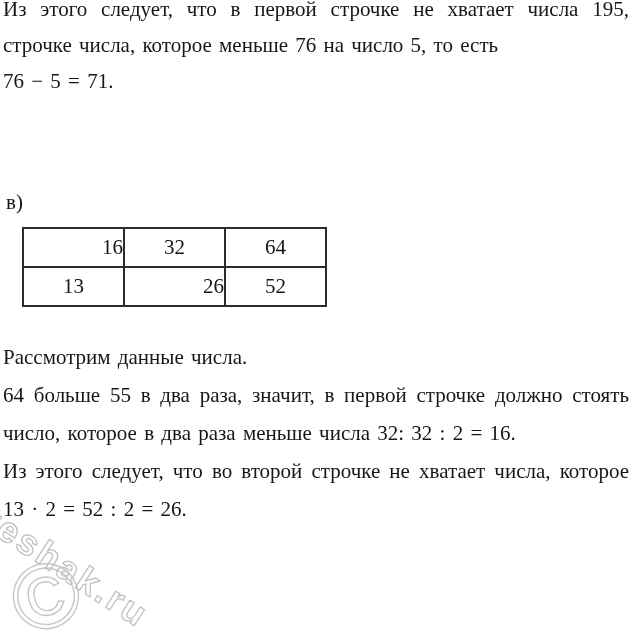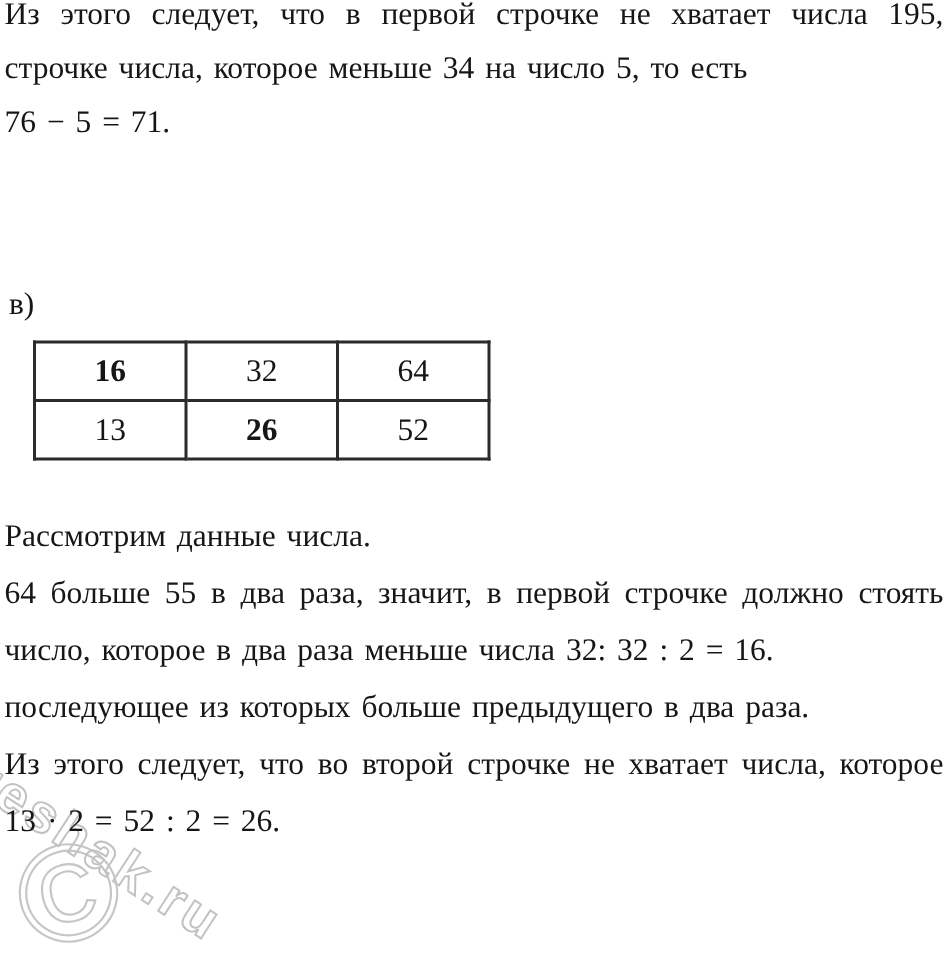--- a/index.html
+++ b/index.html
@@ -48,21 +48,21 @@
   #num-table td {
     width: 101px;
     height: 39px;
     box-sizing: border-box;
     border: 2px solid #2b2b2b;
     text-align: center;
     vertical-align: middle;
     font-size: 21px;
     padding: 0;
   }
-  #num-table td.bold { font-weight: bold; }
+  #num-table td.bold { font-weight: normal; text-align: right; }
 
   
   #watermark { position: absolute; left: 0; top: 0; width: 100%; height: 100%; z-index: 1; pointer-events: none; }
   .wm-text {
     position: absolute;
     left: -2px; top: 498px;
     font-family: "Liberation Sans", "DejaVu Sans", sans-serif;
     font-size: 36px;
     font-weight: bold;
     letter-spacing: 3px;
@@ -86,21 +86,21 @@
 </head>
 <body>
 
 <div id="watermark">
   <div class="wm-copy">©</div>
   <div class="wm-text">reshak.ru</div>
 </div>
 
 <div id="intro" class="textblock">
   <div class="line just">Из этого следует, что в первой строчке не хватает числа 195,</div>
-  <div class="line">строчке числа, которое меньше 34 на число 5, то есть</div>
+  <div class="line">строчке числа, которое меньше 76 на число 5, то есть</div>
   <div class="line">76 − 5 = 71.</div>
 </div>
 
 <div id="section-label">в)</div>
 
 <table id="num-table">
   <tbody>
     <tr>
       <td class="bold">16</td>
       <td>32</td>
@@ -111,16 +111,15 @@
       <td class="bold">26</td>
       <td>52</td>
     </tr>
   </tbody>
 </table>
 
 <div id="analysis" class="textblock">
   <div class="line">Рассмотрим данные числа.</div>
   <div class="line just">64 больше 55 в два раза, значит, в первой строчке должно стоять</div>
   <div class="line">число, которое в два раза меньше числа 32: 32 : 2 = 16.</div>
-  <div class="line">последующее из которых больше предыдущего в два раза.</div>
   <div class="line just">Из этого следует, что во второй строчке не хватает числа, которое</div>
   <div class="line">13 · 2 = 52 : 2 = 26.</div>
 </div>
 
 </body></html>

